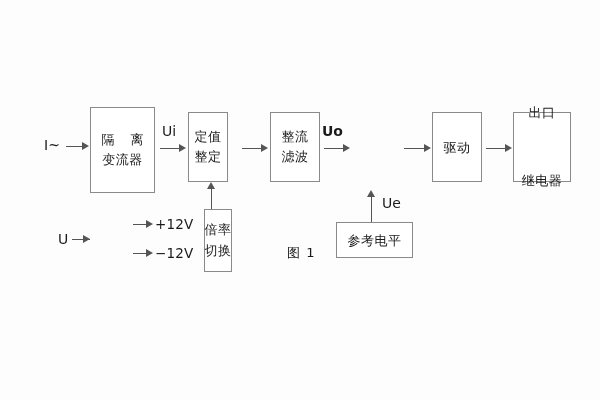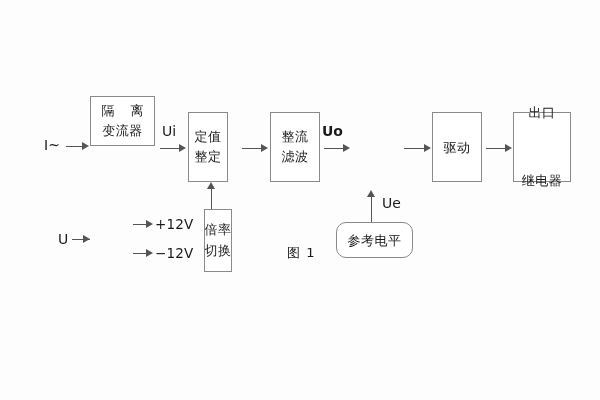--- a/index.html
+++ b/index.html
@@ -100,21 +100,21 @@
 </head>
 <body>
 
 <div id="canvas">
 
   <div class="lbl sig" style="left:44px; top:138px;">I~</div>
 
   <div class="hline" style="left:66px; top:146px; width:17px;"></div>
   <div class="arrow-r" style="left:82px; top:142px;"></div>
 
-  <div class="box spaced" style="left:90px; top:96px; width:65px; height:50px;text-align:right;">
+  <div class="box spaced" style="left:90px; top:107px; width:65px; height:86px;text-align:right;">
     <span class="ln">隔 离</span>
     <span class="ln">变流器</span>
   </div>
 
   <div class="lbl sig" style="left:162px; top:124px;">Ui</div>
   <div class="hline" style="left:160px; top:148px; width:20px;"></div>
   <div class="arrow-r" style="left:179px; top:144px;"></div>
 
   <div class="box" style="left:188px; top:112px; width:40px; height:70px;">
     <span class="ln">定值</span>
@@ -170,19 +170,19 @@
     <span class="ln">切换</span>
   </div>
 
   <div class="vline" style="left:211px; top:185px; height:24px;"></div>
   <div class="arrow-u" style="left:207px; top:182px;"></div>
 
   <div class="lbl sig" style="left:382px; top:196px;">Ue</div>
   <div class="vline" style="left:371px; top:193px; height:29px;"></div>
   <div class="arrow-u" style="left:367px; top:190px;"></div>
 
-  <div class="box single" style="left:336px; top:222px; width:77px; height:36px;border-radius:10px;">
+  <div class="box single" style="left:336px; top:222px; width:77px; height:36px;">
     <span class="ln">参考电平</span>
   </div>
 
   <div class="lbl cap" style="left:287px; top:246px;">图 1</div>
 
 </div>
 
 </body></html>

